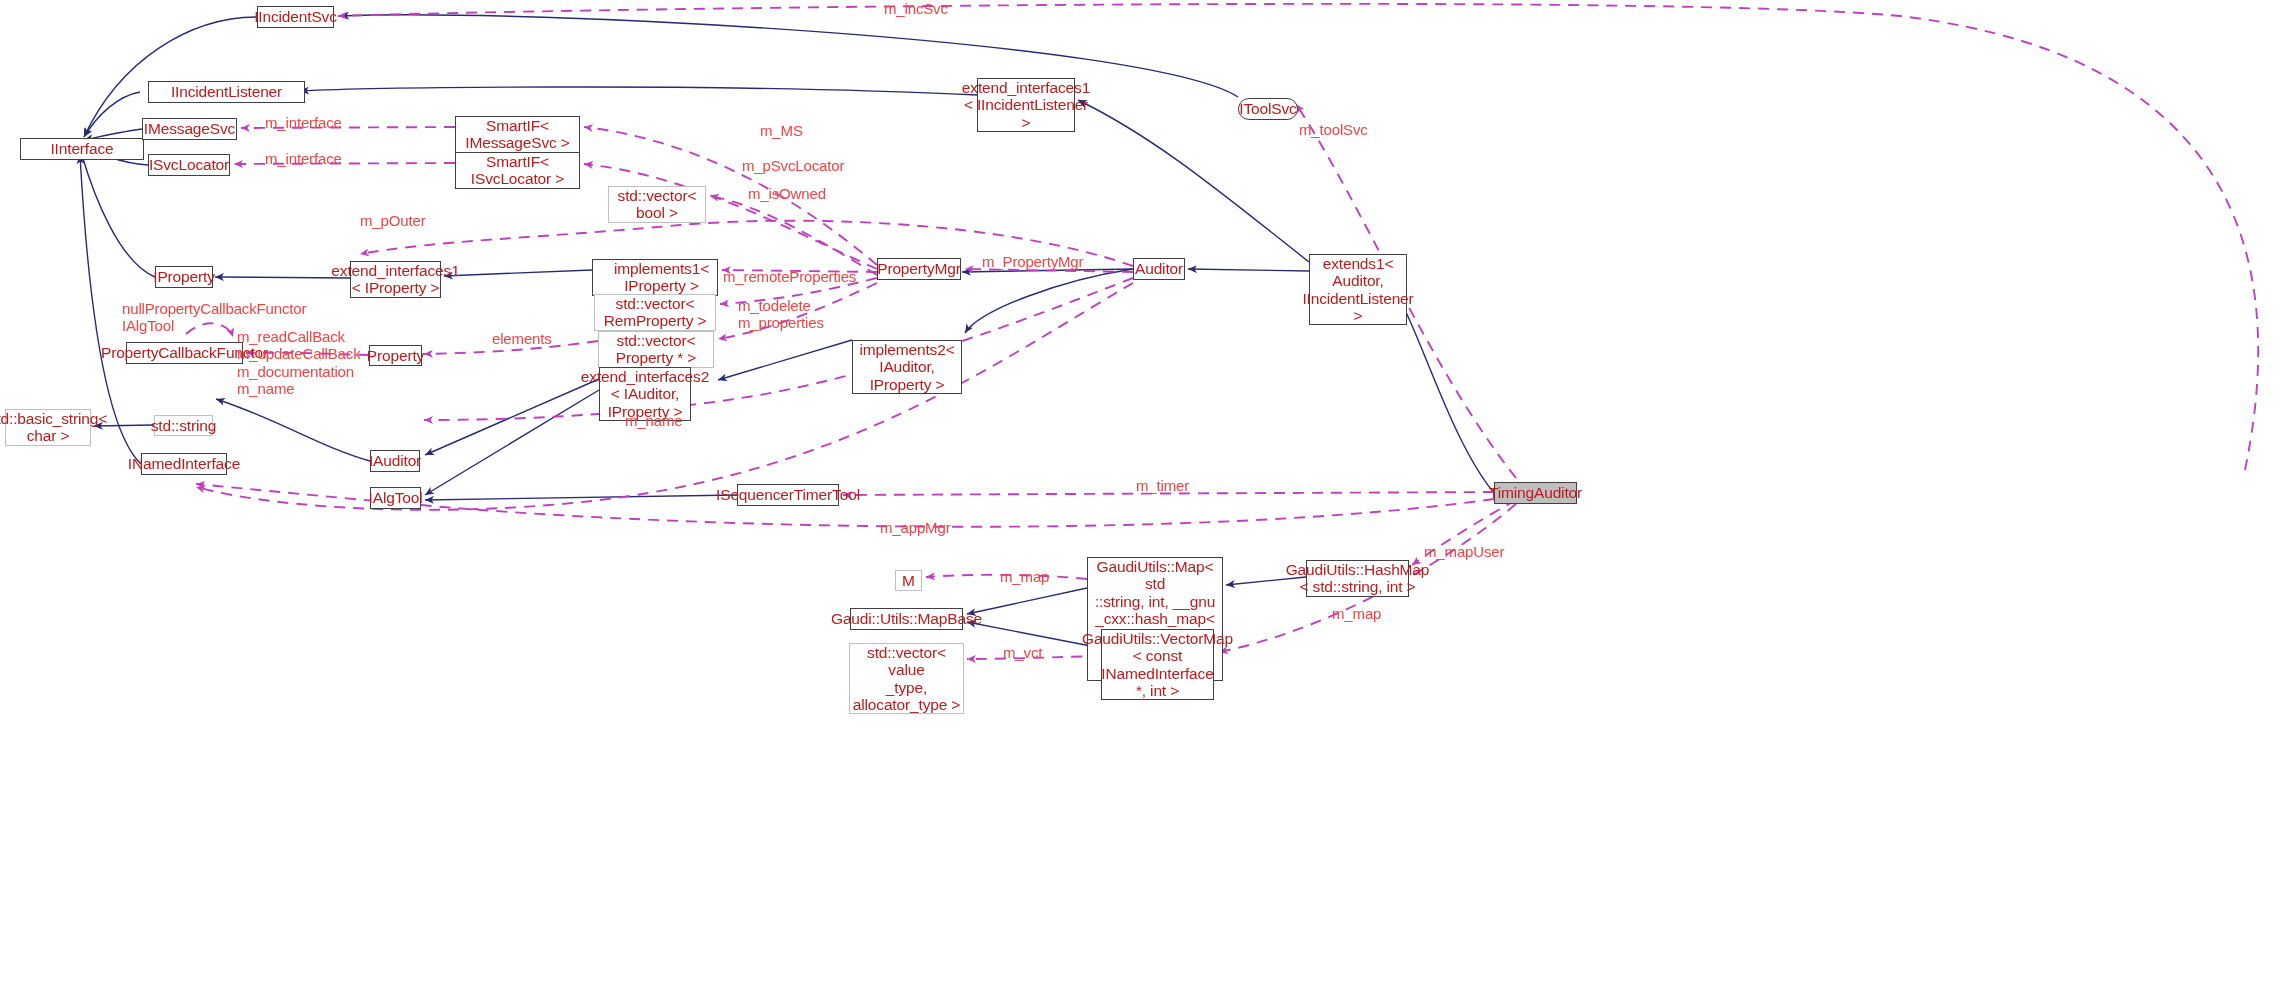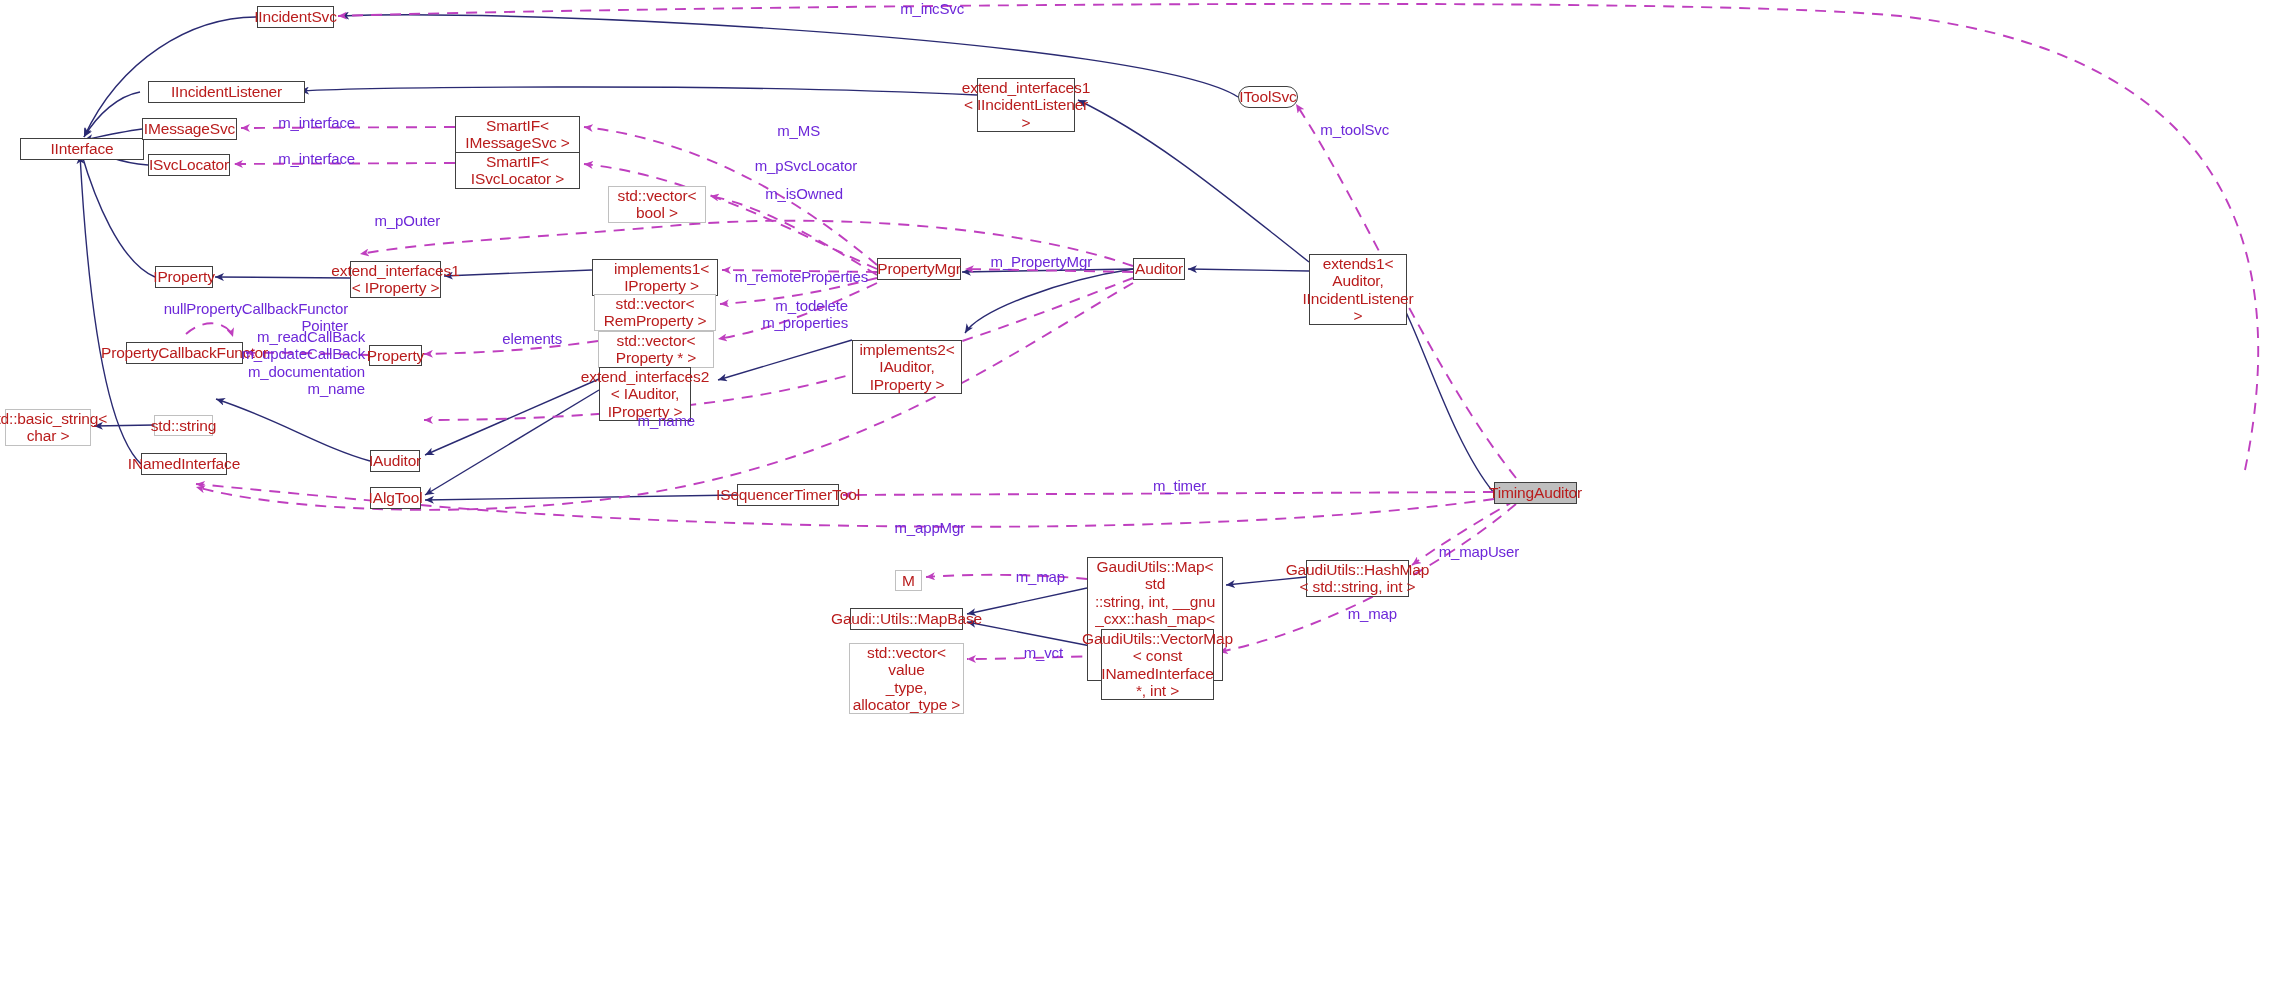--- a/index.html
+++ b/index.html
@@ -21,23 +21,23 @@
     white-space:pre-line;
     letter-spacing:-0.15px;
   }
   .node.solid{border:1.6px solid #404040;}
   .node.faint{border:1px solid #c0c0c0;}
   .node.current{background:#bfbfbf;border:1.6px solid #404040;}
 
   .elabel{
     position:absolute;
     font-size:15px;
-    color:#6d28d9;
+    color:#ef4444;
     white-space:pre-line;
-    text-align:right;
+    text-align:left;
     line-height:1.15;
     letter-spacing:-0.15px;
   }
 </style>
 </head>
 <body>
 
 <div id="canvas">
 
   <svg id="edges" viewBox="0 0 2293 995">
@@ -122,21 +122,21 @@
       <div class="node solid" style="left: 877px; top: 258px; width: 84px; min-height: 22px;">PropertyMgr</div>
       <div class="node solid" style="left: 126px; top: 342px; width: 117px; min-height: 22px;">PropertyCallbackFunctor</div>
       <div class="node solid" style="left: 369px; top: 345px; width: 53px; min-height: 21px;">Property</div>
       <div class="node solid" style="left: 599px; top: 367px; width: 92px; min-height: 34px;">extend_interfaces2
 &lt; IAuditor, IProperty &gt;</div>
       <div class="node solid" style="left: 852px; top: 323px; width: 110px; min-height: 34px; margin-top: 17px;">implements2&lt; IAuditor,
 IProperty &gt;</div>
       <div class="node solid" style="left: 1133px; top: 258px; width: 52px; min-height: 22px;">Auditor</div>
       <div class="node solid" style="left: 977px; top: 78px; width: 98px; min-height: 34px;">extend_interfaces1
 &lt; IIncidentListener &gt;</div>
-      <div class="node solid" style="left: 1238px; top: 86px; width: 60px; min-height: 22px; border-radius: 11px;">IToolSvc</div>
+      <div class="node solid" style="left: 1238px; top: 98px; width: 60px; min-height: 22px; border-radius: 11px;">IToolSvc</div>
       <div class="node solid" style="left: 1309px; top: 254px; width: 98px; min-height: 34px;">extends1&lt; Auditor,
 IIncidentListener &gt;</div>
       <div class="node faint" style="left: 5px; top: 409px; width: 86px; min-height: 34px;">std::basic_string&lt;
 char &gt;</div>
       <div class="node faint" style="left: 154px; top: 415px; width: 59px; min-height: 21px;">std::string</div>
       <div class="node solid" style="left: 141px; top: 453px; width: 86px; min-height: 22px;">INamedInterface</div>
       <div class="node solid" style="left: 370px; top: 450px; width: 50px; min-height: 22px;">IAuditor</div>
       <div class="node solid" style="left: 370px; top: 487px; width: 51px; min-height: 22px;">IAlgTool</div>
       <div class="node solid" style="left: 737px; top: 484px; width: 102px; min-height: 22px;">ISequencerTimerTool</div>
       <div class="node solid current" style="left: 1494px; top: 482px; width: 83px; min-height: 22px;">TimingAuditor</div>
@@ -161,21 +161,21 @@
       <div class="elabel" style="left: 265px; top: 150px; width: 90px;">m_interface</div>
       <div class="elabel" style="left: 760px; top: 122px; width: 60px;">m_MS</div>
       <div class="elabel" style="left: 742px; top: 157px; width: 115px;">m_pSvcLocator</div>
       <div class="elabel" style="left: 748px; top: 185px; width: 95px;">m_isOwned</div>
       <div class="elabel" style="left: 360px; top: 212px; width: 80px;">m_pOuter</div>
       <div class="elabel" style="left: 982px; top: 253px; width: 110px;">m_PropertyMgr</div>
       <div class="elabel" style="left: 723px; top: 268px; width: 145px;">m_remoteProperties</div>
       <div class="elabel" style="left: 738px; top: 297px; width: 110px;">m_todelete
 m_properties</div>
       <div class="elabel" style="left: 122px; top: 300px; width: 226px;">nullPropertyCallbackFunctor
-Pointer</div>
+IAlgTool</div>
       <div class="elabel" style="left: 237px; top: 328px; width: 128px;">m_readCallBack
 m_updateCallBack
 m_documentation
 m_name</div>
       <div class="elabel" style="left: 492px; top: 330px; width: 70px;">elements</div>
       <div class="elabel" style="left: 625px; top: 412px; width: 70px;">m_name</div>
       <div class="elabel" style="left: 1136px; top: 477px; width: 70px;">m_timer</div>
       <div class="elabel" style="left: 880px; top: 519px; width: 85px;">m_appMgr</div>
       <div class="elabel" style="left: 1424px; top: 543px; width: 95px;">m_mapUser</div>
       <div class="elabel" style="left: 1000px; top: 568px; width: 65px;">m_map</div>

